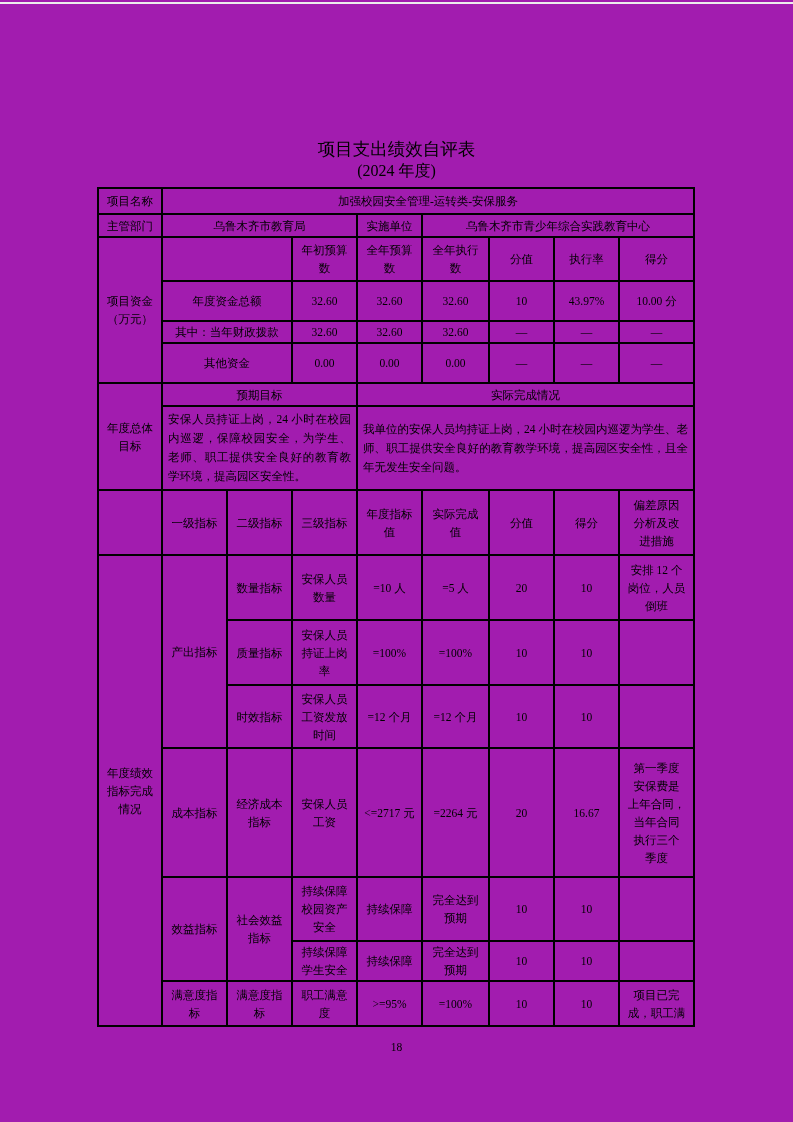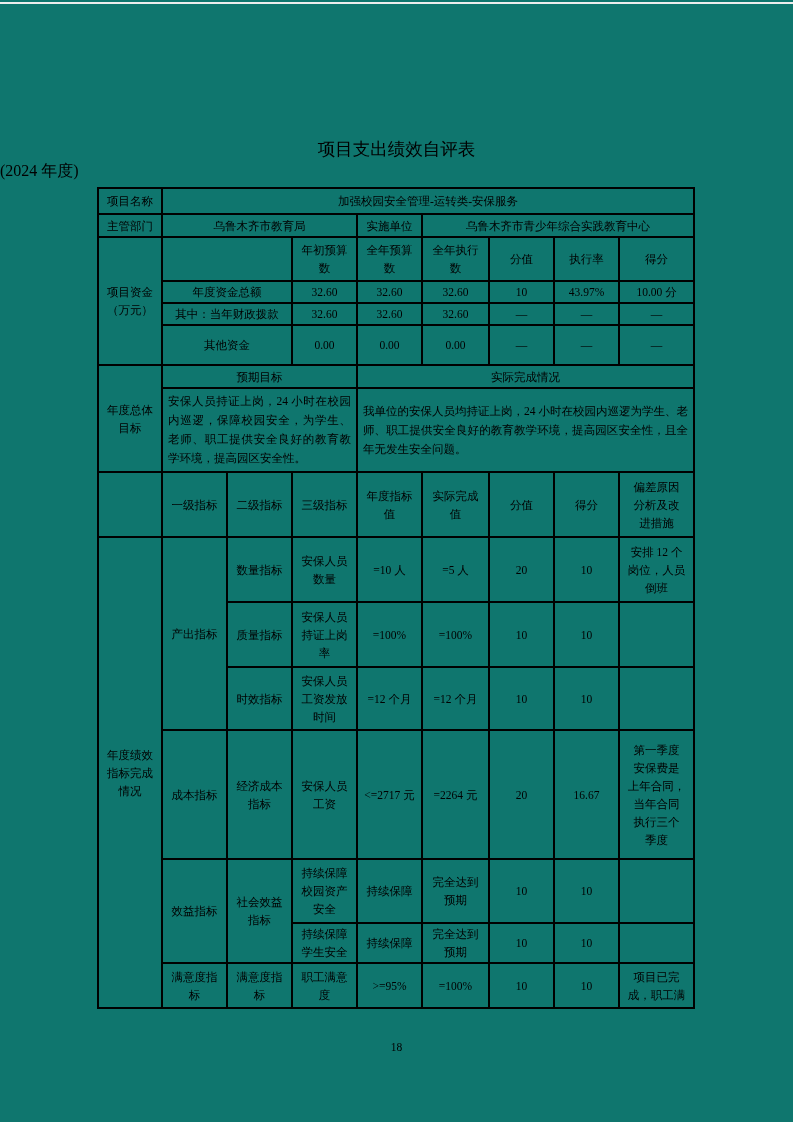--- a/index.html
+++ b/index.html
@@ -6,35 +6,36 @@
   html, body { margin: 0; padding: 0; background: #ffffff; }
   body {
     width: 793px; height: 1122px;
     font-family: "Liberation Serif", "DejaVu Serif", serif;
     color: #000;
     position: relative;
   }
   .page {
     position: relative;
     width: 793px; height: 1122px;
-    background: #0f766e;
+    background: #a21caf;
     overflow: hidden;
   }
   .top-line {
     position: absolute; top: 2px; left: 0; width: 100%;
     border-top: 2px solid #ededed;
   }
   .doc-title {
     position: absolute; top: 138px; left: 0; width: 100%;
     text-align: center;
     font-size: 17.5px; line-height: 22px;
     white-space: pre;
   }
   .doc-subtitle {
     position: absolute; top: 160px; left: 0; width: 100%;
+    text-align: center;
     font-size: 16px; line-height: 22px;
     white-space: pre;
   }
   table.eval {
     position: absolute; top: 187px; left: 97px;
     width: 596px;
     border-collapse: collapse;
     table-layout: fixed;
   }
   table.eval td {
@@ -103,21 +104,21 @@
 数</td>
       <td>全年预算
 数</td>
       <td>全年执行
 数</td>
       <td>分值</td>
       <td>执行率</td>
       <td>得分</td>
     </tr>
 
-    <tr style="height:22px">
+    <tr style="height:40px">
       <td colspan="2">年度资金总额</td>
       <td>32.60</td>
       <td>32.60</td>
       <td>32.60</td>
       <td>10</td>
       <td>43.97%</td>
       <td>10.00 分</td>
     </tr>
 
     <tr style="height:22px">

